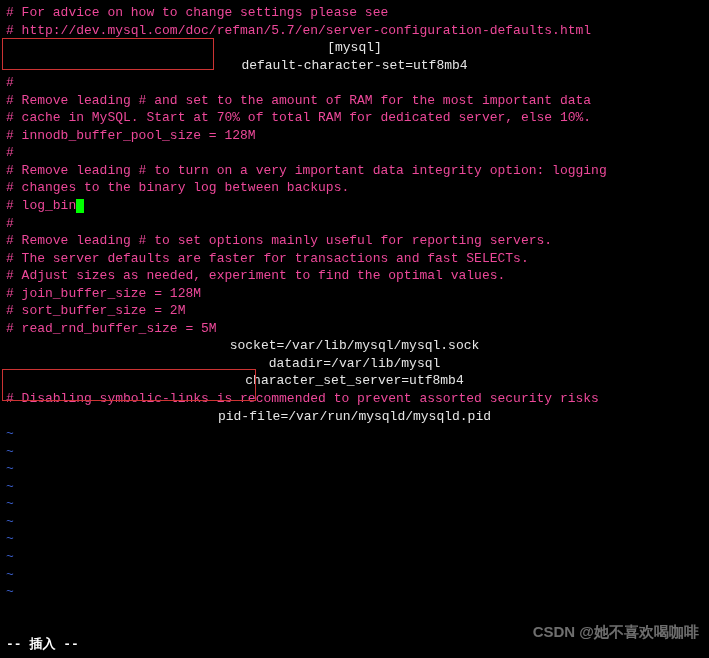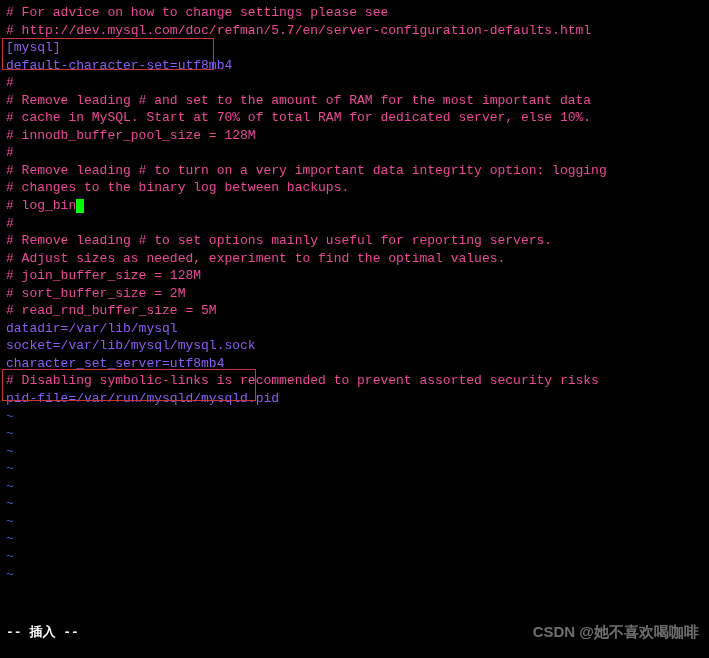--- a/index.html
+++ b/index.html
@@ -9,21 +9,21 @@
       font-size: 13px;
       line-height: 1.35;
       width: 709px;
       height: 658px;
       overflow: hidden;
       position: relative;
       padding: 4px 6px;
     }
     .line { white-space: pre; color: #fff; }
     .comment { color: #ec4899; }
-    .white { color: #8b5cf6; }
+    .white { color: #e5e5e5; text-align: center; }
     .tilde { color: #3a5fcd; }
     .cursor {
       display: inline-block;
       width: 8px;
       height: 14px;
       background: #00ff00;
       vertical-align: text-bottom;
     }
     .box1 {
       position: absolute;
@@ -38,21 +38,21 @@
       position: absolute;
       border: 1px solid #cc3333;
       pointer-events: none;
       left: 2px;
       top: 369px;
       width: 254px;
       height: 32px;
     }
     .status-bar {
       position: absolute;
-      bottom: 16px;
+      bottom: 4px;
       left: 6px;
       color: #fff;
       font-weight: bold;
     }
     .watermark {
       position: absolute;
       bottom: 16px;
       right: 10px;
       color: rgba(200,200,200,0.55);
       font-family: Arial, sans-serif;
@@ -81,26 +81,27 @@
     <div class="line comment">#</div>
     <div class="line comment"># Remove leading # and set to the amount of RAM for the most important data</div>
     <div class="line comment"># cache in MySQL. Start at 70% of total RAM for dedicated server, else 10%.</div>
     <div class="line comment"># innodb_buffer_pool_size = 128M</div>
     <div class="line comment">#</div>
     <div class="line comment"># Remove leading # to turn on a very important data integrity option: logging</div>
     <div class="line comment"># changes to the binary log between backups.</div>
     <div class="line comment"># log_bin<span class="cursor"></span></div>
     <div class="line comment">#</div>
     <div class="line comment"># Remove leading # to set options mainly useful for reporting servers.</div>
+    <div class="line comment"># The server defaults are faster for transactions and fast SELECTs.</div>
     <div class="line comment"># Adjust sizes as needed, experiment to find the optimal values.</div>
     <div class="line comment"># join_buffer_size = 128M</div>
     <div class="line comment"># sort_buffer_size = 2M</div>
     <div class="line comment"># read_rnd_buffer_size = 5M</div>
+    <div class="line white">socket=/var/lib/mysql/mysql.sock</div>
     <div class="line white">datadir=/var/lib/mysql</div>
-    <div class="line white">socket=/var/lib/mysql/mysql.sock</div>
     <div class="line white">character_set_server=utf8mb4</div>
     <div class="line comment"># Disabling symbolic-links is recommended to prevent assorted security risks</div>
     <div class="line white"></div>
     <div class="line white">pid-file=/var/run/mysqld/mysqld.pid</div>
     <div class="line white"></div>
     <div class="line tilde">~</div>
     <div class="line tilde">~</div>
     <div class="line tilde">~</div>
     <div class="line tilde">~</div>
     <div class="line tilde">~</div>

